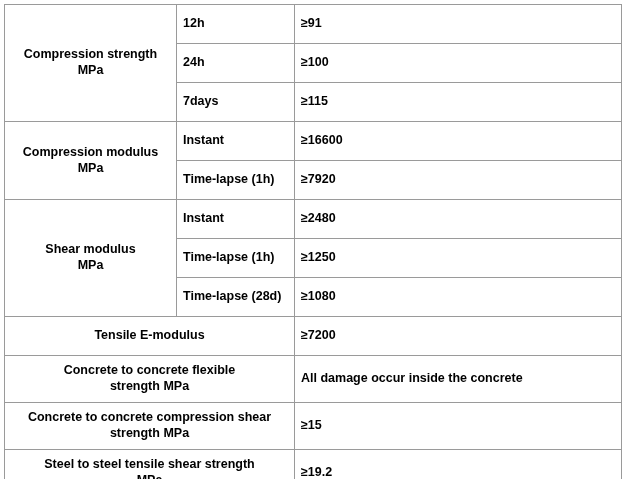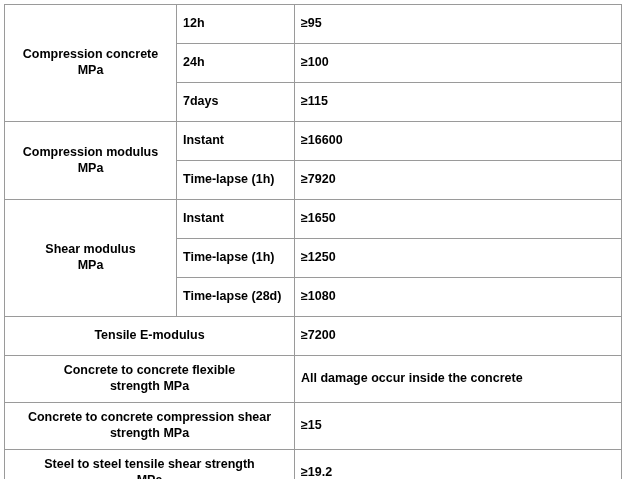--- a/index.html
+++ b/index.html
@@ -61,25 +61,25 @@
   <table class="spec">
     <colgroup>
       <col class="c1">
         <col class="c2">
         <col class="c3">
     </colgroup>
     <tbody>
 
       <tr>
         <td class="label tall" rowspan="3">
-          <span class="two-line">Compression concrete</span>
+          <span class="two-line">Compression strength</span>
           <span class="two-line">MPa</span>
         </td>
         <td class="sub short">12h</td>
-        <td class="val short">≥95</td>
+        <td class="val short">≥91</td>
       </tr>
       <tr>
         <td class="sub short">24h</td>
         <td class="val short">≥100</td>
       </tr>
       <tr>
         <td class="sub short">7days</td>
         <td class="val short">≥115</td>
       </tr>
 
@@ -95,21 +95,21 @@
         <td class="sub short">Time-lapse (1h)</td>
         <td class="val short">≥7920</td>
       </tr>
 
       <tr>
         <td class="label tall" rowspan="3">
           <span class="two-line">Shear modulus</span>
           <span class="two-line">MPa</span>
         </td>
         <td class="sub short">Instant</td>
-        <td class="val short">≥1650</td>
+        <td class="val short">≥2480</td>
       </tr>
       <tr>
         <td class="sub short">Time-lapse (1h)</td>
         <td class="val short">≥1250</td>
       </tr>
       <tr>
         <td class="sub short">Time-lapse (28d)</td>
         <td class="val short">≥1080</td>
       </tr>
 

